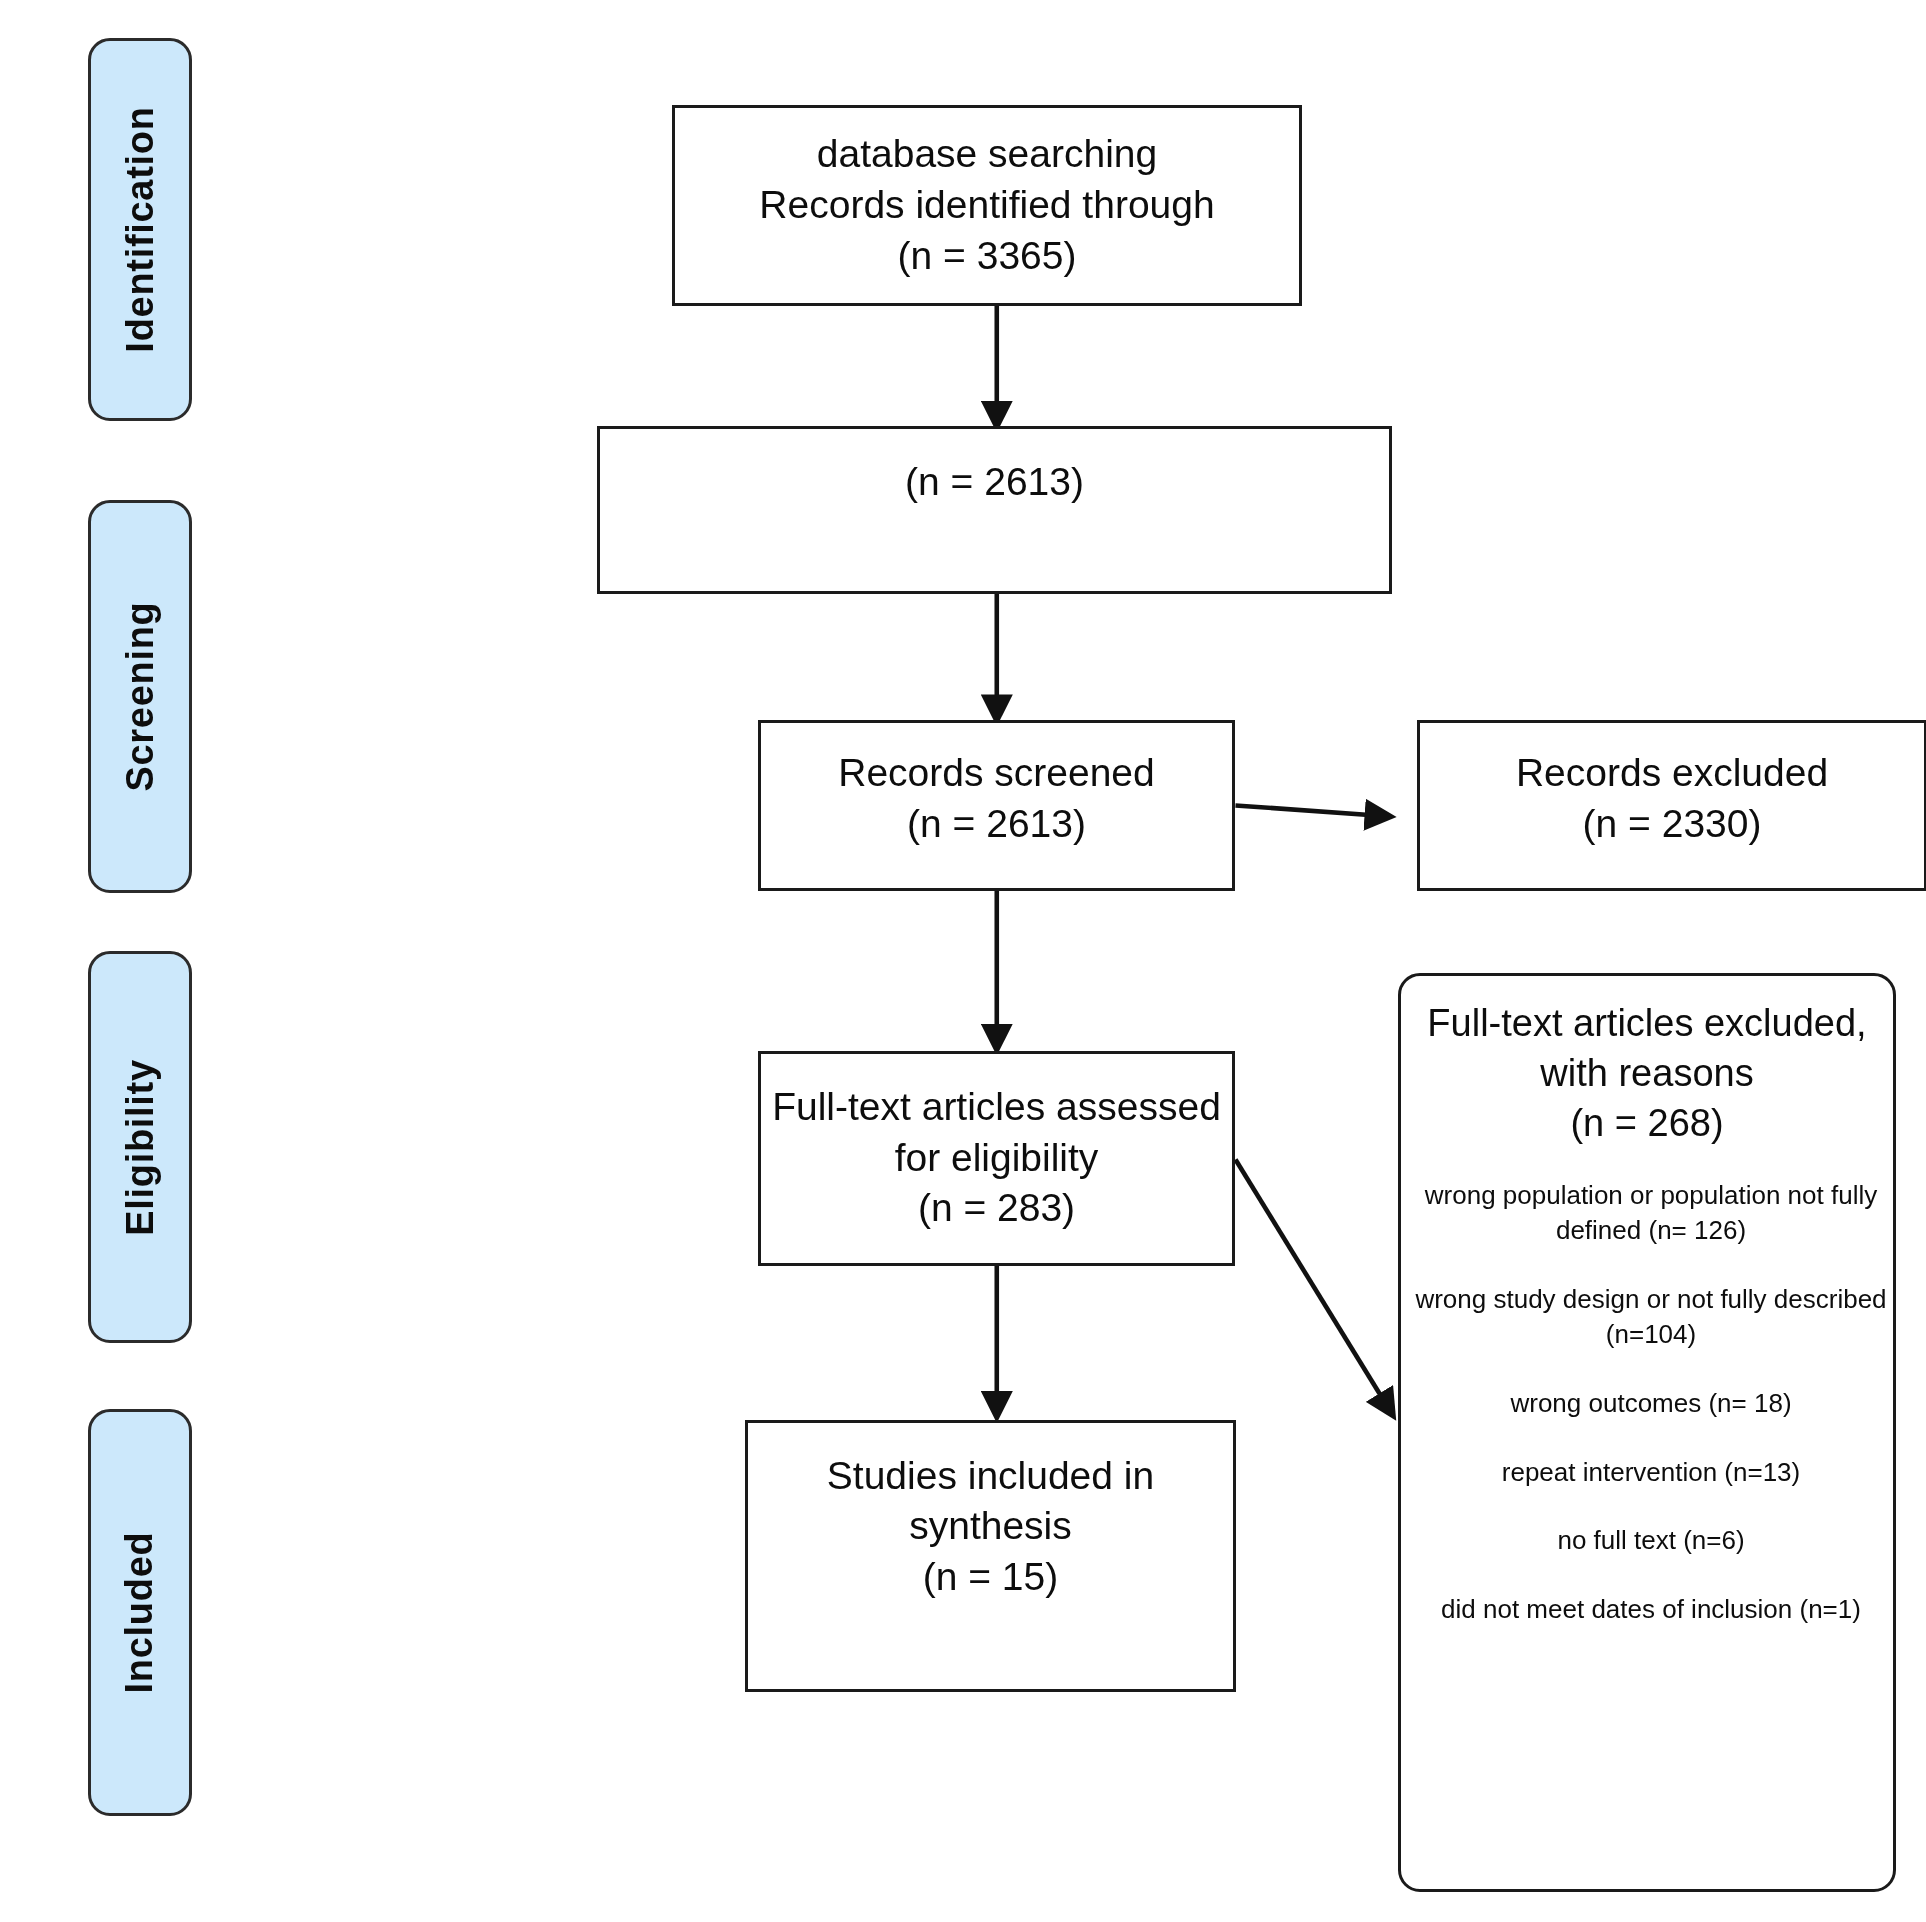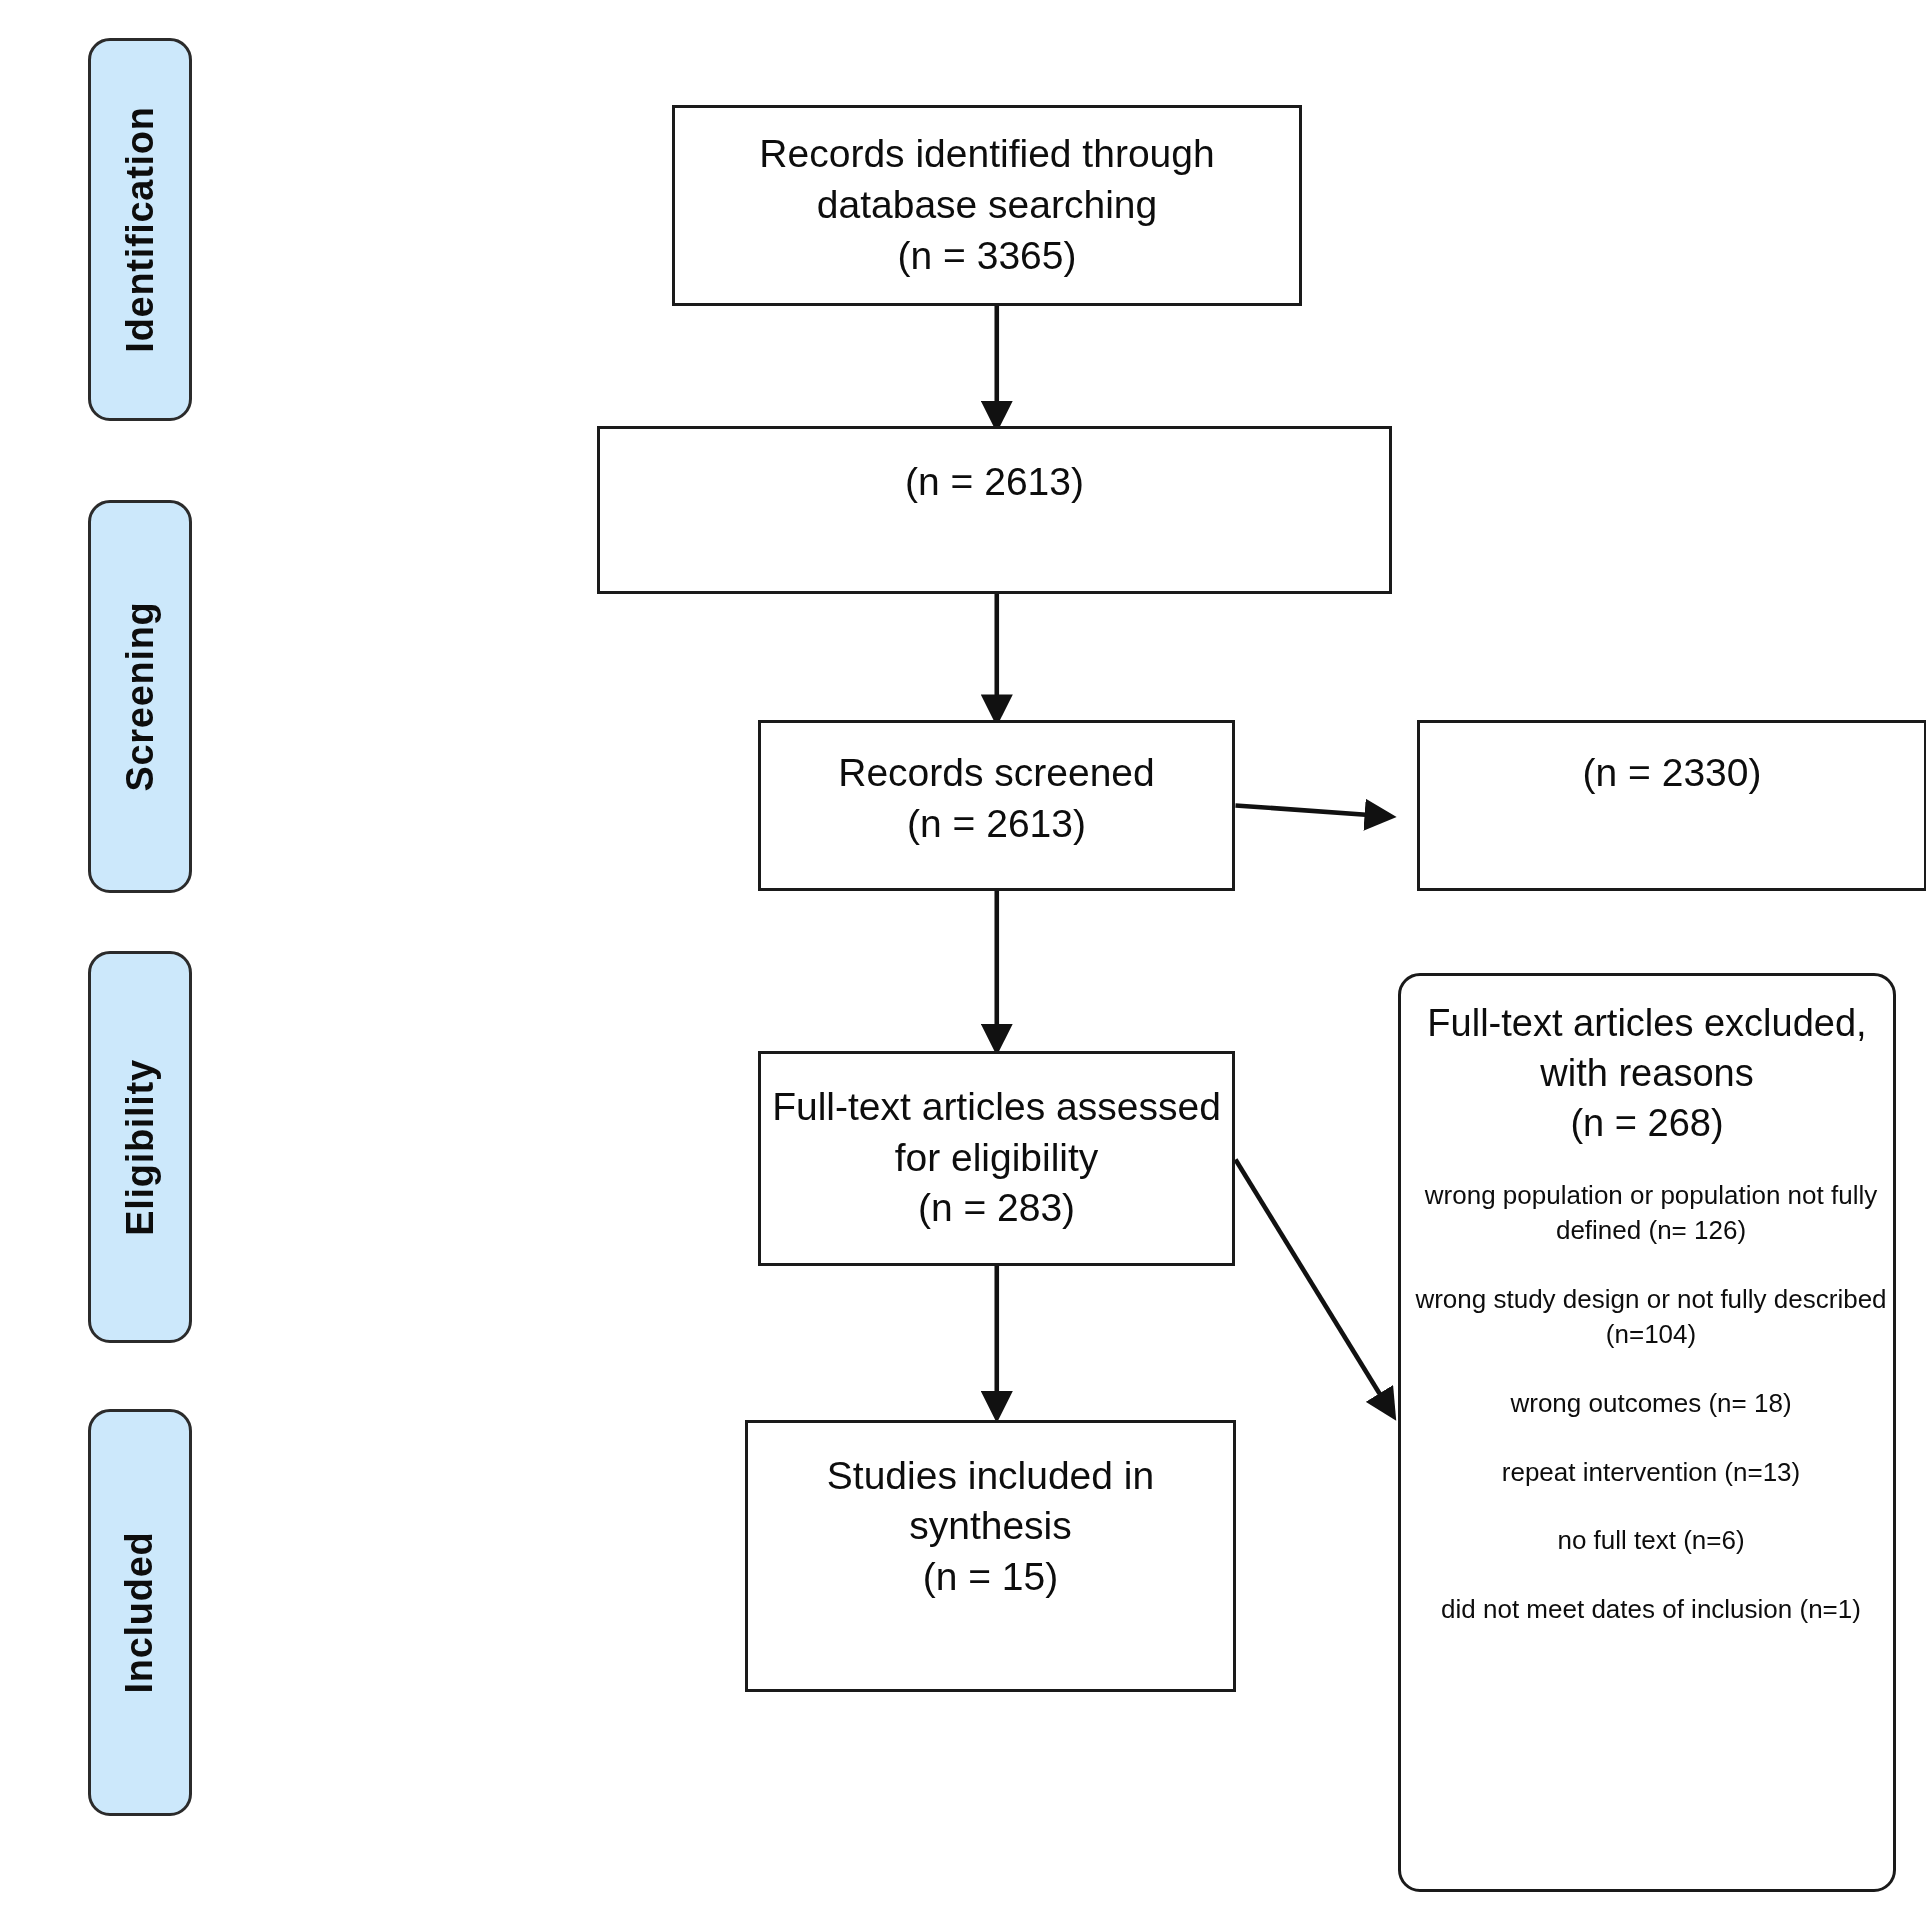--- a/index.html
+++ b/index.html
@@ -126,35 +126,36 @@
 
   <div class="phase-pill" style="left:88px; top:951px; width:104px; height:392px; background:#cce8fb;">
     <span class="phase-label">Eligibility</span>
   </div>
 
   <div class="phase-pill" style="left:88px; top:1409px; width:104px; height:407px; background:#cce8fb;">
     <span class="phase-label">Included</span>
   </div>
 
   <div class="flow-box centered" style="left:672px; top:105px; width:630px; height:201px;">
+    <div class="box-line">database searching</div>
     <div class="box-line">Records identified through</div>
-    <div class="box-line">database searching</div>
     <div class="box-line">(n = 3365)</div>
   </div>
 
   <div class="flow-box" style="left:597px; top:426px; width:795px; height:168px; padding-top:27.5px;">
     <div class="box-line">(n = 2613)</div>
   </div>
 
   <div class="flow-box" style="left:758px; top:720px; width:477px; height:171px; padding-top:25px;">
     <div class="box-line">Records screened</div>
     <div class="box-line">(n = 2613)</div>
   </div>
 
   <div class="flow-box" style="left:1417px; top:720px; width:510px; height:171px; padding-top:25px;">
+    <div class="box-line">Records excluded</div>
     <div class="box-line">(n = 2330)</div>
   </div>
 
   <div class="flow-box" style="left:758px; top:1051px; width:477px; height:215px; padding-top:28px;">
     <div class="box-line">Full-text articles assessed</div>
     <div class="box-line">for eligibility</div>
     <div class="box-line">(n = 283)</div>
   </div>
 
   <div class="flow-box" style="left:745px; top:1420px; width:491px; height:272px; padding-top:27.5px;">

